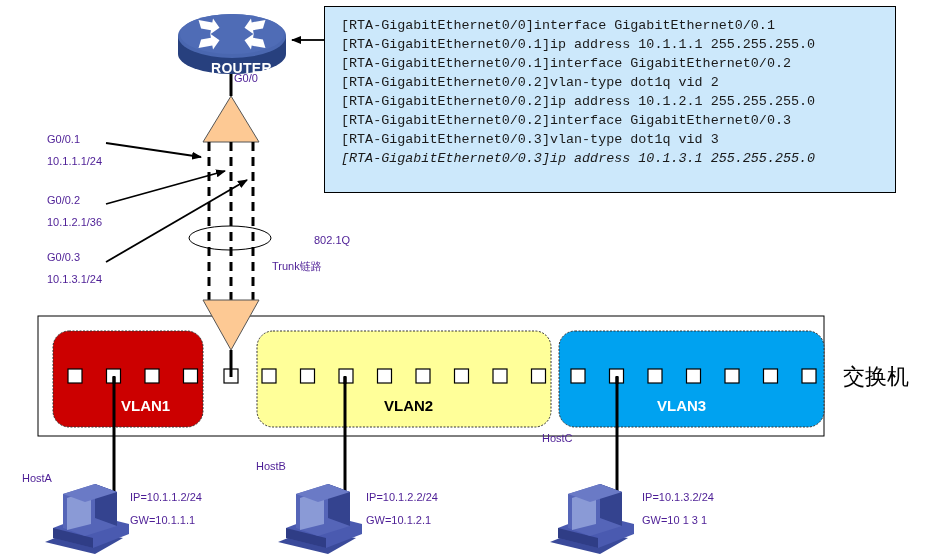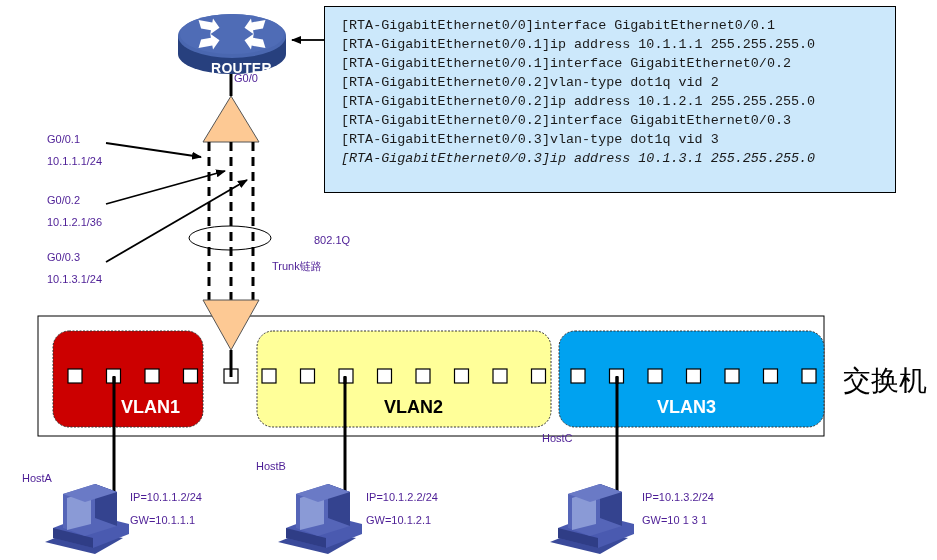--- a/index.html
+++ b/index.html
@@ -4,22 +4,22 @@
 <style>
   html, body { margin:0; padding:0; background:#ffffff; }
   body { width:937px; height:560px; position:relative; overflow:hidden;
          font-family:"Liberation Sans", sans-serif; color:#000; }
   #diagram { position:absolute; left:0; top:0; }
   .cli-box { position:absolute; left:324px; top:6px; width:572px; height:187px;
              background:#cce8fb; border:1px solid #000; box-sizing:border-box; }
   .cli-line { position:absolute; left:16px; font-family:"Liberation Mono", "DejaVu Sans Mono", monospace;
               font-size:13.4px; white-space:pre; color:#1a1a1a; }
   .label { position:absolute; font-size:11px; white-space:nowrap; color:#4c1d95; }
-  .vlan-label { position:absolute; font-weight:bold; font-size:18px; white-space:nowrap; }
-  .switch-label { position:absolute; font-size:28px; white-space:nowrap; }
+  .vlan-label { position:absolute; font-weight:bold; font-size:15px; white-space:nowrap; }
+  .switch-label { position:absolute; font-size:22px; white-space:nowrap; }
   .router-text { position:absolute; font-size:14px; font-weight:bold; color:#fff; letter-spacing:0.3px;text-align:right; }
 </style>
 </head>
 <body>
 
 <svg id="diagram" width="937" height="560" viewBox="0 0 937 560">
   <defs>
     <marker id="arrowhead" markerWidth="10" markerHeight="8" refX="9" refY="4" orient="auto" markerUnits="userSpaceOnUse">
       <path d="M0,0 L10,4 L0,8 z" fill="#000"></path>
     </marker>

